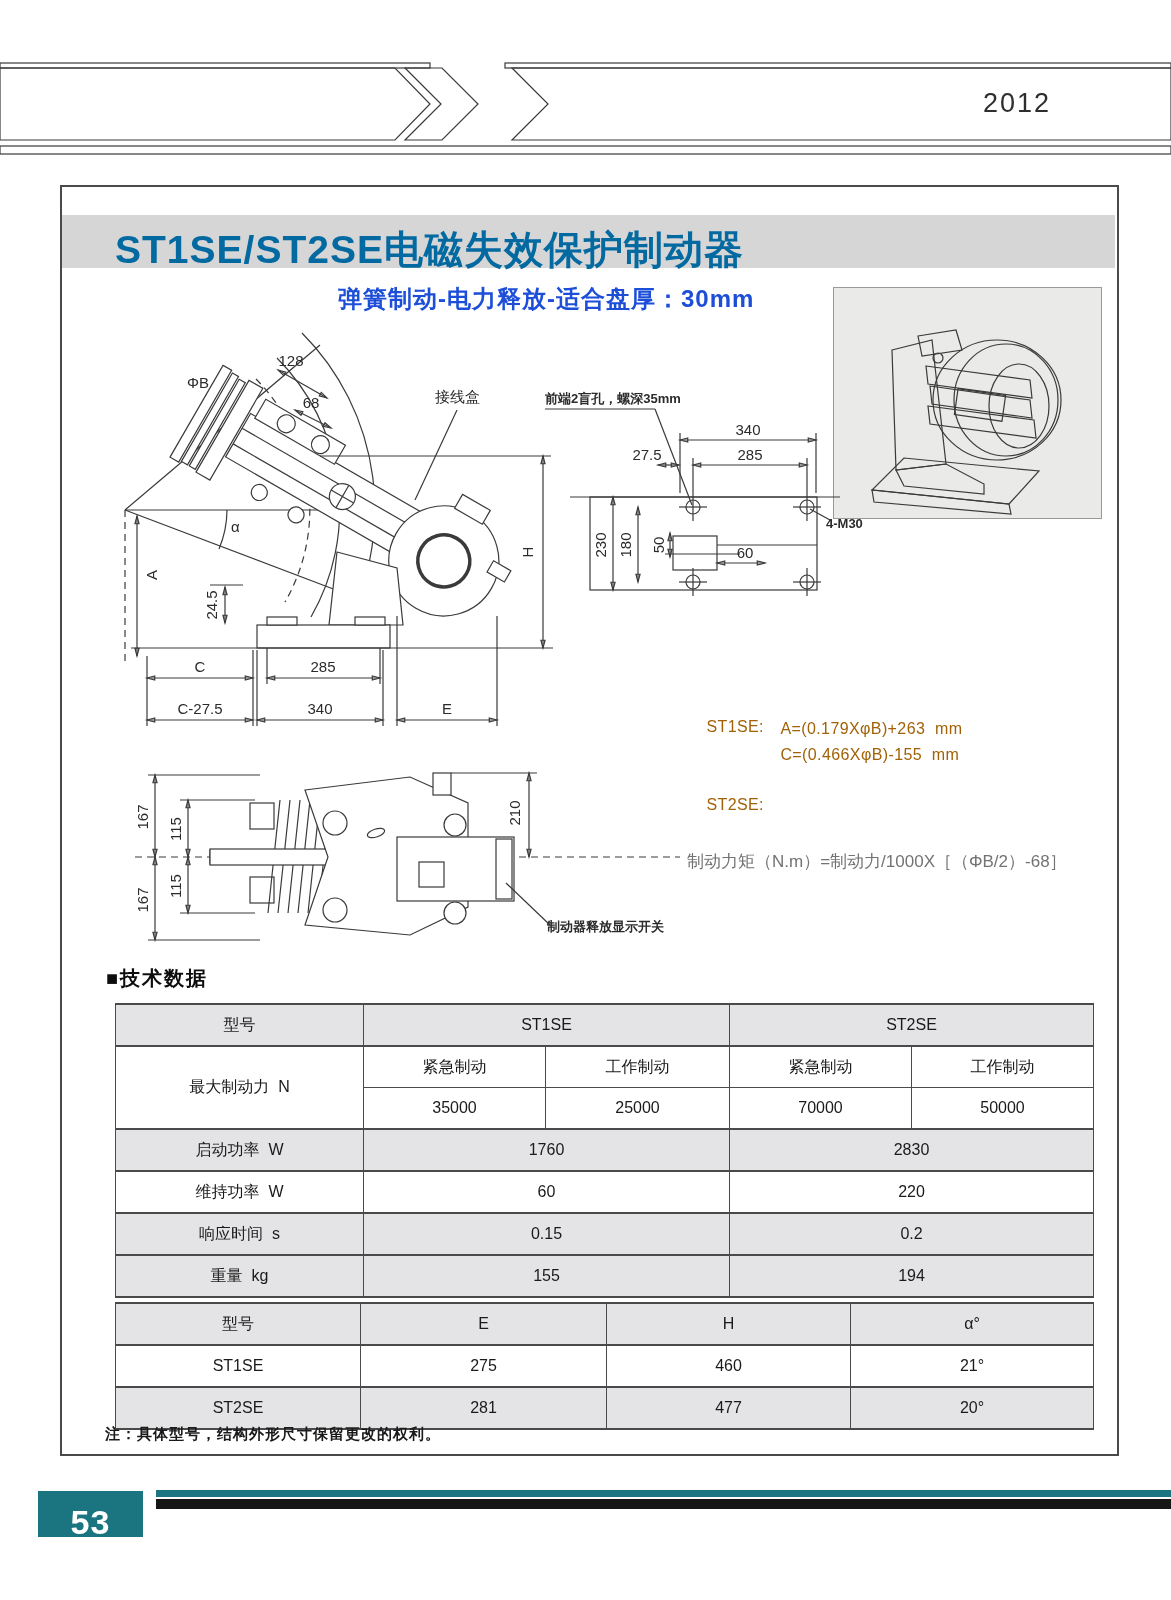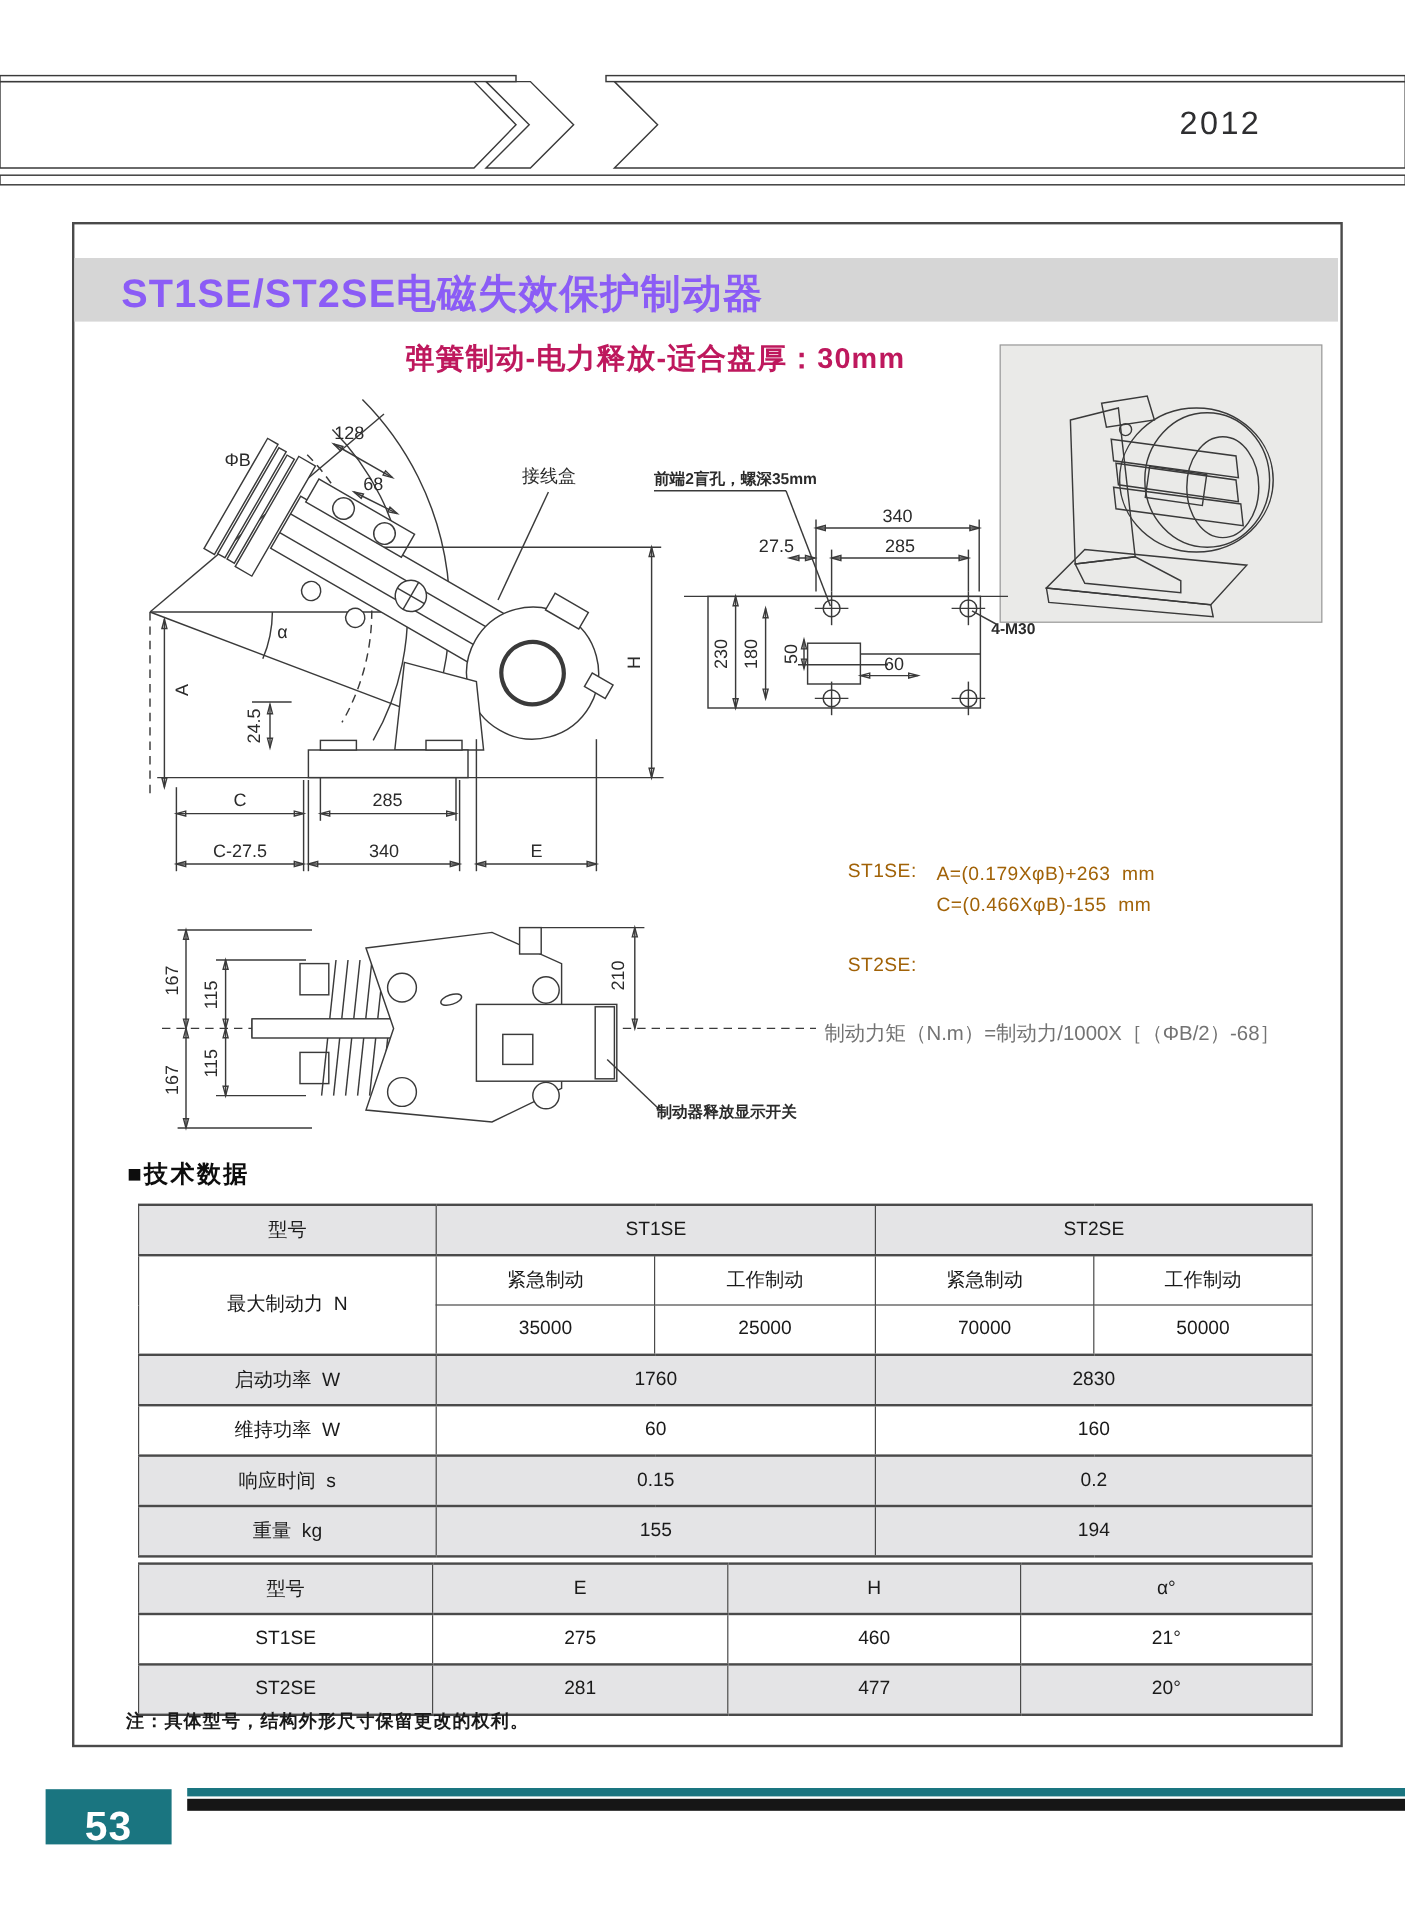--- a/index.html
+++ b/index.html
@@ -5,22 +5,22 @@
   html,body{margin:0;padding:0;background:#fff;}
   .page{position:relative;width:1171px;height:1600px;background:#fff;overflow:hidden;
         font-family:"Liberation Sans","DejaVu Sans",sans-serif;color:#1c1c1c;padding-left:24px;}
   .abs{position:absolute;}
   
   .hdr-title{left:74px;top:80px;font-size:31px;font-weight:bold;color:#fff;letter-spacing:7px;}
   .hdr-year{left:983px;top:88px;font-size:27px;color:#2e2e30;letter-spacing:2px;}
   
   .main-box{left:60px;top:185px;width:1055px;height:1267px;border:2px solid #4a4a4a;background:#fff;}
   .title-bar{left:62px;top:215px;width:1053px;height:53px;background:#d6d6d6;}
-  .title-text{left:101px;top:223px;font-size:33px;font-weight:bold;color:#8b5cf6;letter-spacing:1px;}
-  .subtitle{left:338px;top:283px;font-size:24px;font-weight:bold;color:#be185d;letter-spacing:1px;white-space:pre;}
+  .title-text{left:115px;top:223px;font-size:39px;font-weight:bold;color:#0369a1;letter-spacing:1px;}
+  .subtitle{left:338px;top:283px;font-size:24px;font-weight:bold;color:#1d4ed8;letter-spacing:1px;white-space:pre;}
   
   .photo-box{left:833px;top:287px;width:267px;height:230px;background:#eaeae8;border:1px solid #9a9a9a;}
   
   .formula{font-size:16px;color:#a16207;white-space:pre;letter-spacing:0.4px;}
   .formula .lbl{display:inline-block;vertical-align:top;width:74px;}
   .formula .lines{display:inline-block;vertical-align:top;}
   .formula .lines div{line-height:21px;margin-bottom:5px;}
   .torque{left:687px;top:850px;font-size:17px;color:#737373;white-space:pre;}
   
   .tech-head{left:106px;top:965px;font-size:20px;font-weight:bold;color:#0d0d0d;letter-spacing:2px;}
@@ -335,21 +335,21 @@
       <td class="thin-t">50000</td>
     </tr>
     <tr>
       <td class="g">启动功率  W</td>
       <td class="g" colspan="2">1760</td>
       <td class="g" colspan="2">2830</td>
     </tr>
     <tr>
       <td>维持功率  W</td>
       <td colspan="2">60</td>
-      <td colspan="2">160</td>
+      <td colspan="2">220</td>
     </tr>
     <tr>
       <td class="g">响应时间  s</td>
       <td class="g" colspan="2">0.15</td>
       <td class="g" colspan="2">0.2</td>
     </tr>
     <tr>
       <td class="g">重量  kg</td>
       <td class="g" colspan="2">155</td>
       <td class="g" colspan="2">194</td>

